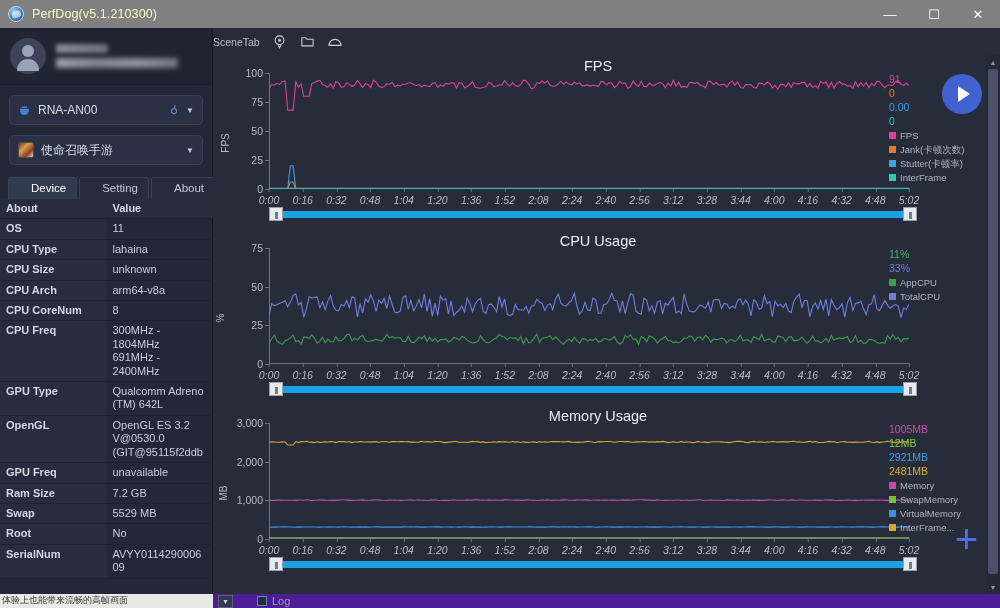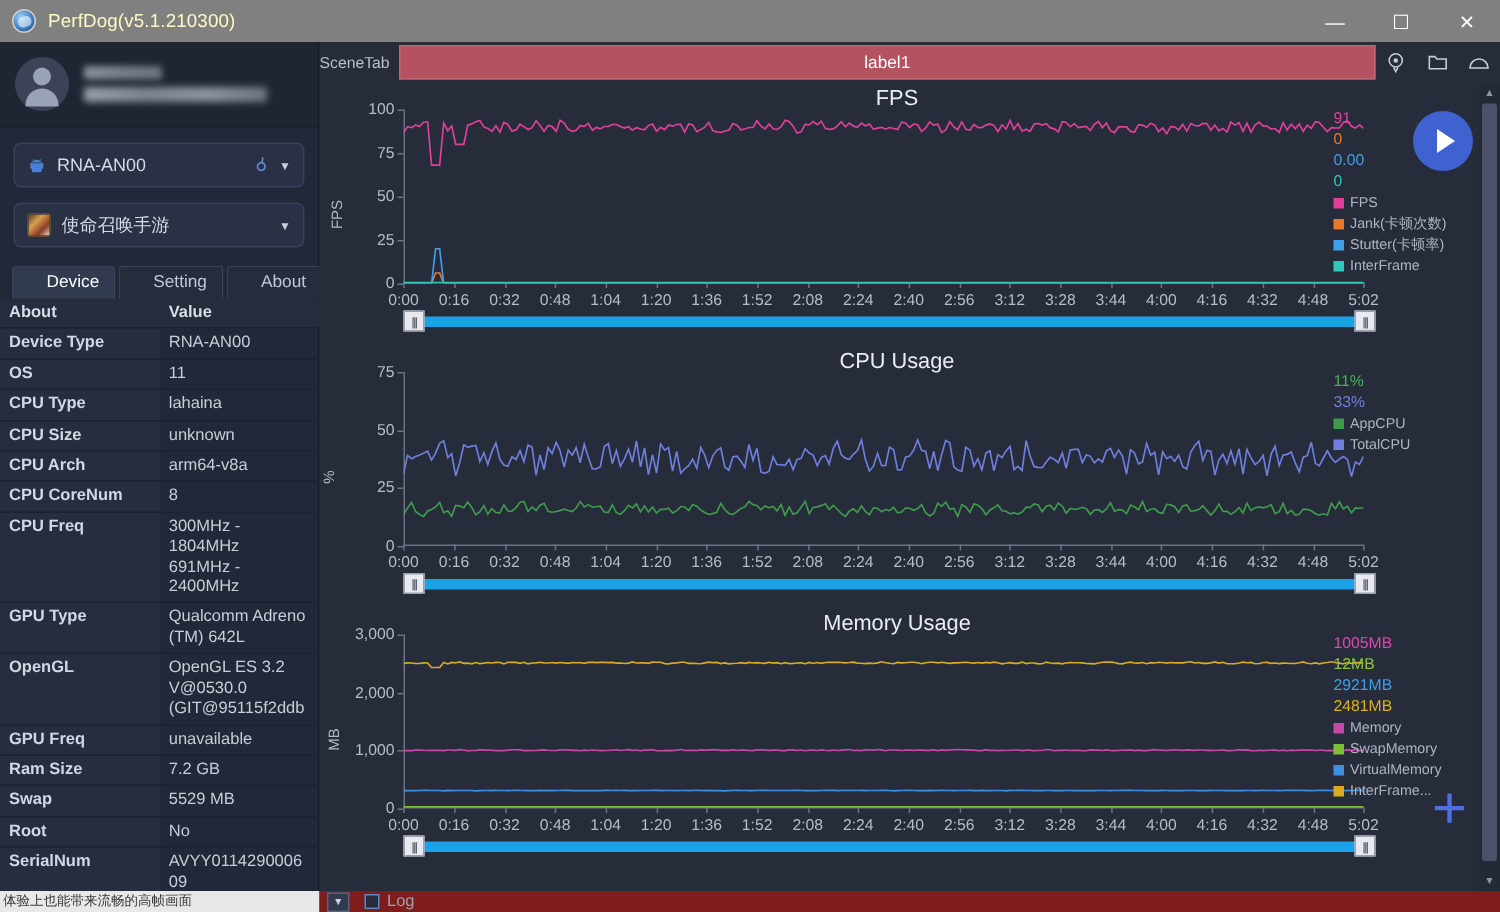--- a/index.html
+++ b/index.html
@@ -125,21 +125,21 @@
     color: #b6bcc9; font-size: 10.5px; white-space: nowrap;
   }
   .ytick::after {
     content: ""; position: absolute; left: calc(100% + 2px); top: 50%; width: 4px; height: 1px;
     background: #6b7284;
   }
   .yaxis-line { position: absolute; left: 0; top: 0; width: 1px; height: 100%; background: #6b7284; }
   .xaxis-line { position: absolute; left: 0; bottom: 0; width: 100%; height: 1px; background: #6b7284; }
   .xtick {
     position: absolute; top: calc(100% + 5px); transform: translateX(-50%);
-    color: #b6bcc9; font-size: 10.5px; white-space: nowrap;
+    color: #b6bcc9; font-size: 10.5px; white-space: nowrap; font-style: italic;
   }
   .xtick::before {
     content: ""; position: absolute; left: 50%; top: -6px; width: 1px; height: 4px; background: #6b7284;
   }
   .legend {
     position: absolute; right: 4px; top: 18px; width: 90px;
     display: flex; flex-direction: column; gap: 1px;
   }
   .lg-val { font-size: 10.5px; line-height: 13px; }
   .lg-item { display: flex; align-items: center; gap: 4px; font-size: 9.5px; color: #aeb4c2; line-height: 13px; }
@@ -164,21 +164,21 @@
   }
   .plusbtn { position: absolute; right: 22px; bottom: 35px; color: #4e6fe0; font-size: 40px; line-height: 1; font-weight: 300; }
 
   .vscroll { position: absolute; right: 0; top: 27px; width: 14px; height: 539px; background: #242938; }
   .vs-arrow { height: 14px; display: flex; align-items: center; justify-content: center; color: #8d93a3; font-size: 7px; }
   .vs-thumb { position: absolute; top: 14px; left: 2px; width: 10px; height: 505px; background: #4a5168; border-radius: 2px; }
 
   
   .bottombar {
     position: absolute; left: 213px; top: 594px; width: 787px; height: 14px;
-    background: #7f1d1d; display: flex; align-items: center; padding-left: 5px; gap: 10px;
+    background: #4c1d95; display: flex; align-items: center; padding-left: 5px; gap: 24px;
   }
   .dropbtn {
     width: 15px; height: 13px; border: 1px solid #5a6178; background: #323a4f;
     display: flex; align-items: center; justify-content: center; color: #cdd2de; font-size: 7px;
   }
   .logchk { display: flex; align-items: center; gap: 5px; }
   .chkbox { width: 10px; height: 10px; border: 1px solid #5f87c9; background: #272c3a; }
   .loglbl { color: #9ba1b0; font-size: 11px; }
 
   .bgstrip { position: absolute; left: 0; top: 594px; width: 213px; height: 28px;
@@ -233,24 +233,20 @@
 
     <table class="info">
       <thead>
         <tr>
           <th>About</th>
           <th>Value</th>
         </tr>
       </thead>
       <tbody id="info-body">
           <tr>
-            <td class="k">Device Type</td>
-            <td class="v pre">RNA-AN00</td>
-          </tr>
-          <tr>
             <td class="k">OS</td>
             <td class="v pre">11</td>
           </tr>
           <tr>
             <td class="k">CPU Type</td>
             <td class="v pre">lahaina</td>
           </tr>
           <tr>
             <td class="k">CPU Size</td>
             <td class="v pre">unknown</td>
@@ -297,23 +293,20 @@
             <td class="v pre">AVYY011429000609</td>
           </tr>
         </tbody>
     </table>
   </div>
 
   <div class="right">
 
     <div class="scenebar">
       <div class="scenetab-lbl">SceneTab</div>
-      <div class="labelbar">
-        <span>label1</span>
-      </div>
       <div class="scene-icons">
         <div class="sc-ico">
           <svg width="15" height="15" viewBox="0 0 24 24" fill="none" stroke="#c6ccd9" stroke-width="1.7">
             <circle cx="12" cy="10" r="7"></circle>
               <circle cx="12" cy="10" r="2.4" fill="#c6ccd9" stroke="none"></circle>
             <path d="M9.6 17.5 12 22l2.4-4.5"></path>
           </svg>
         </div>
         <div class="sc-ico">
           <svg width="15" height="15" viewBox="0 0 24 24" fill="none" stroke="#c6ccd9" stroke-width="1.7">

